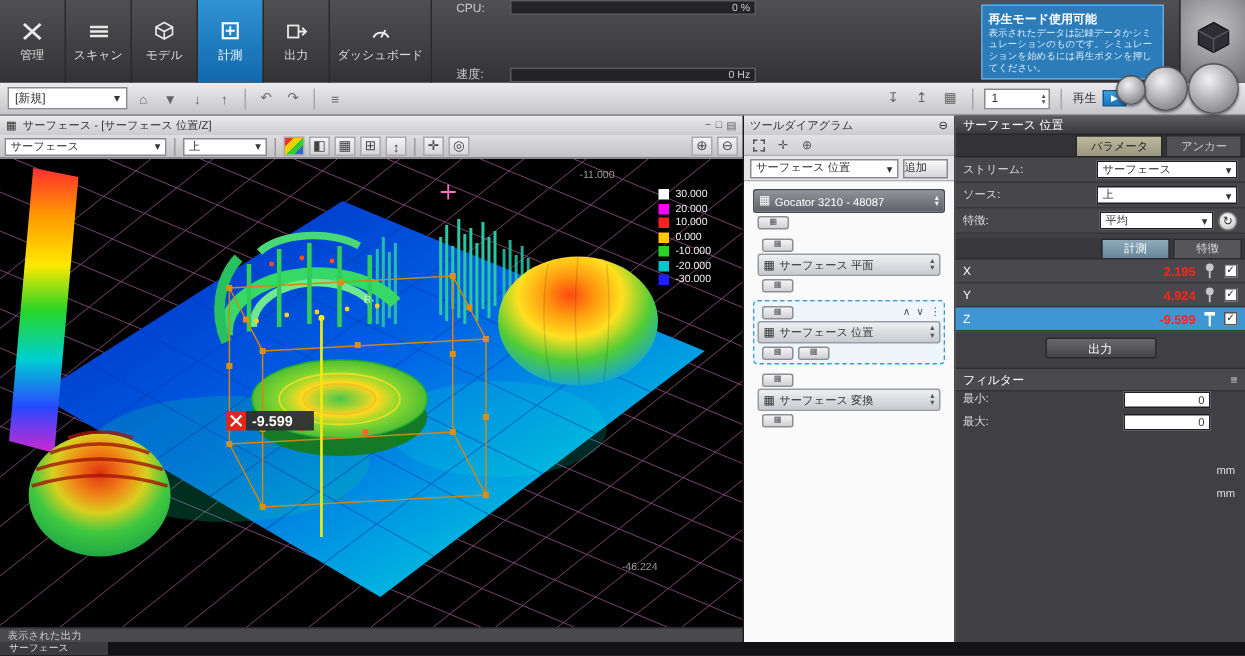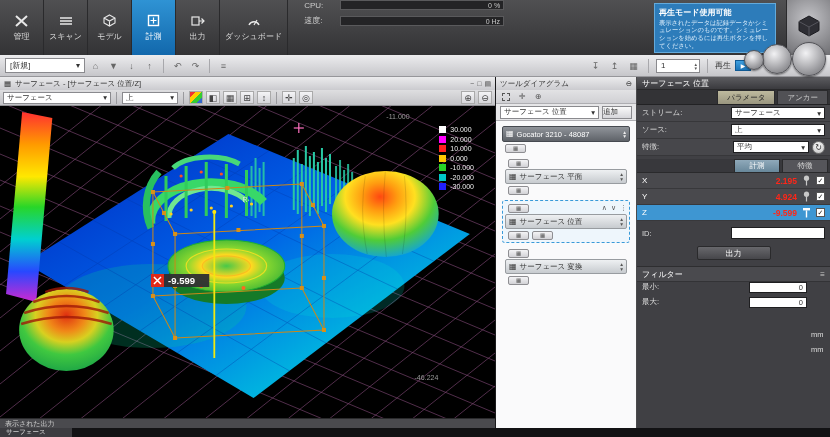--- a/index.html
+++ b/index.html
@@ -5,21 +5,21 @@
   *{margin:0;padding:0;box-sizing:border-box;font-family:"Liberation Sans","DejaVu Sans",sans-serif;}
   html,body{width:830px;height:437px;overflow:hidden;background:#1a1a1a;}
   #app{position:relative;width:830px;height:437px;background:#333;overflow:hidden;}
 
   
   #topbar{position:absolute;left:0;top:0;width:830px;height:55px;background:linear-gradient(#505052,#333335);display:flex;align-items:stretch;z-index:5;}
   .main-tab{min-width:44px;padding:0 5px;display:flex;flex-direction:column;align-items:center;justify-content:center;gap:3px;color:#ddd;font-size:8px;border-right:1px solid #2a2a2c;cursor:pointer;}
   .main-tab .ticon{width:16px;height:14px;display:flex;align-items:center;justify-content:center;}
   .main-tab.active{background:linear-gradient(#2f93d4,#1268ac);color:#fff;}
   .ticon svg{display:block;}
-  .perf{margin-left:16px;display:flex;flex-direction:column;justify-content:flex-start;gap:5px;width:200px;}
+  .perf{margin-left:16px;display:flex;flex-direction:column;justify-content:space-between;gap:5px;width:200px;}
   .perf-row{display:flex;align-items:center;gap:6px;}
   .perf-label{color:#ccc;font-size:8px;width:30px;text-align:left;}
   .perf-bar{flex:1;height:10px;background:#242426;border:1px solid #5a5a5c;position:relative;}
   .perf-val{position:absolute;right:3px;top:1px;font-size:7px;color:#c8c8c8;}
   .info-box{margin-left:auto;margin-right:10px;align-self:center;width:122px;height:50px;background:#2d7cba;border:1px solid #63aadb;padding:3px 4px;color:#fff;overflow:hidden;}
   .info-title{font-size:8px;font-weight:bold;margin-bottom:1px;white-space:nowrap;}
   .info-body{font-size:6.3px;line-height:1.25;color:#d9ecfb;}
   .cube-btn{width:44px;display:flex;align-items:center;justify-content:center;background:radial-gradient(circle at 50% 35%,#c4c4c8,#6e6e72);border-left:1px solid #2a2a2c;cursor:pointer;}
 
   
@@ -635,24 +635,20 @@
           <svg width="9" height="11" viewBox="0 0 9 11">
               <rect x="1" y="1" width="7" height="2.4" fill="#fff"></rect>
               <line x1="4.5" y1="3.4" x2="4.5" y2="10.5" stroke="#fff" stroke-width="1.4"></line>
             </svg>
         </span>
         <span class="mcheck">
             <span>✓</span>
           </span>
       </div>
 
-      <div class="idrow">
-        <span class="plabel">ID:</span>
-        <div class="idinput"></div>
-      </div>
       <div class="outwrap">
         <div class="outbtn">
             <span>出力</span>
           </div>
       </div>
 
       <div class="fheader">
         <span>フィルター</span>
         <span class="fmenu">≡</span>
       </div>

